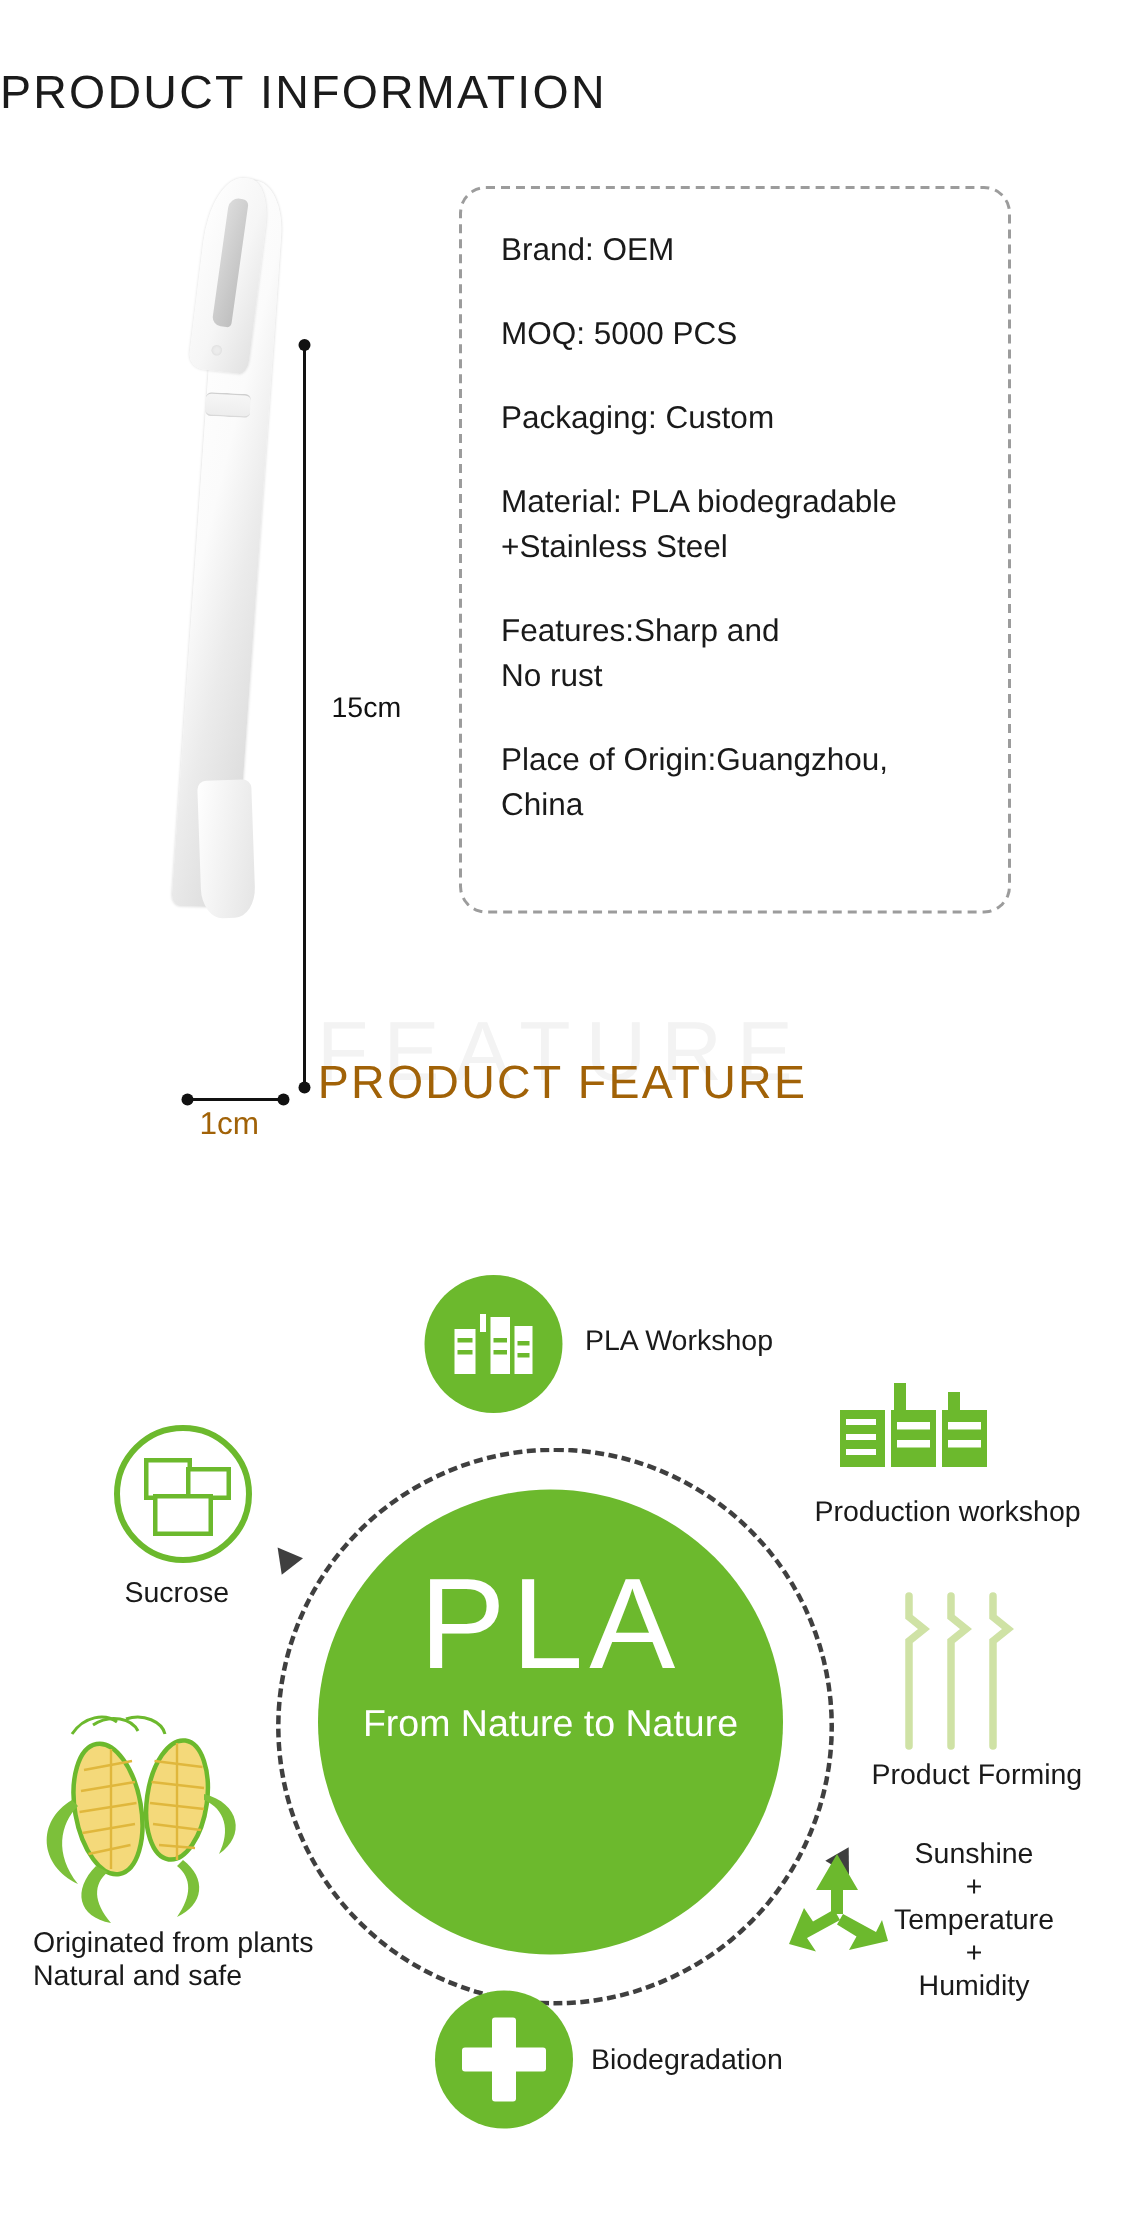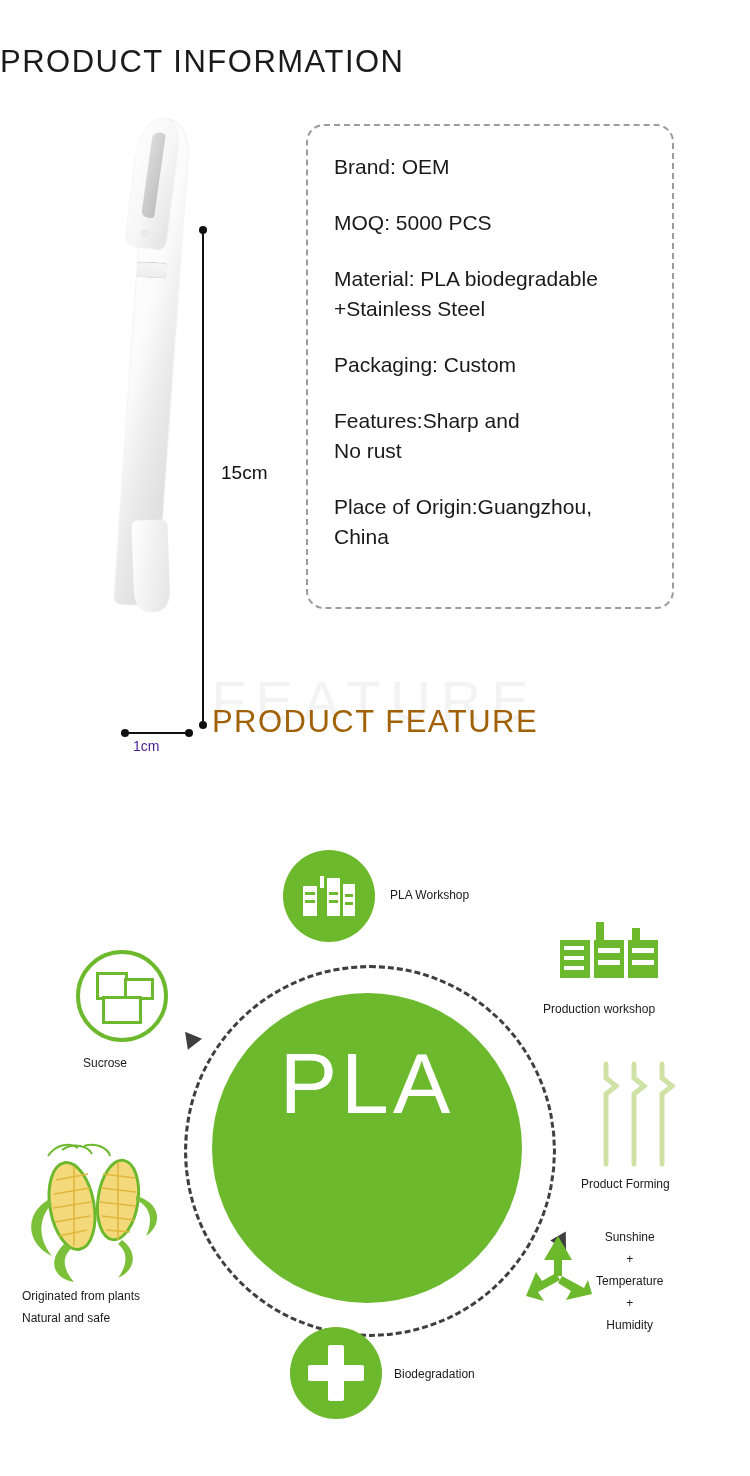--- a/index.html
+++ b/index.html
@@ -171,22 +171,22 @@
     height: 8px;
     background: #111;
     border-radius: 50%;
   }
   .dim-h::before { left: -4px; }
   .dim-h::after  { right: -4px; }
   .dim-h-label {
     position: absolute;
     left: 28px;
     top: 628px;
-    font-size: 14px;
-    color: #4c1d95;
+    font-size: 21px;
+    color: #a16207;
   }
 
   
   .spec-box {
     position: absolute;
     left: 306px;
     top: 124px;
     width: 368px;
     height: 485px;
     border: 2px dashed #9c9c9c;
@@ -299,21 +299,21 @@
     position: absolute;
     width: 92px;
     height: 92px;
     border-radius: 50%;
     border: 4px solid #6cb92d;
     box-sizing: border-box;
     background: #fff;
   }
   .lbl {
     position: absolute;
-    font-size: 12px;
+    font-size: 19px;
     color: #1a1a1a;
     line-height: 22px;
   }
 
   
   .factory {
     position: absolute;
     left: 20px; top: 26px;
     width: 52px; height: 40px;
   }
@@ -356,43 +356,44 @@
     <div class="dim-v"></div>
     <div class="dim-v-label">15cm</div>
 
     <div class="dim-h"></div>
     <div class="dim-h-label">1cm</div>
   </div>
 
   <div class="spec-box">
     <div class="spec-line">Brand: OEM</div>
     <div class="spec-line">MOQ: 5000 PCS</div>
+    <div class="spec-line">Packaging: Custom</div>
     <div class="spec-line">Material: PLA biodegradable
 +Stainless Steel</div>
-    <div class="spec-line">Packaging: Custom</div>
     <div class="spec-line">Features:Sharp and
 No rust</div>
     <div class="spec-line">Place of Origin:Guangzhou,
 China</div>
   </div>
 </div>
 
 <div class="section-feature">
 
   <div class="ghost-title2">FEATURE</div>
   <div class="sect-title2">PRODUCT FEATURE</div>
 
   <div class="diagram">
 
     <div class="dashed-ring"></div>
     <div class="arrow-head arrow-up"></div>
     <div class="arrow-head arrow-down"></div>
 
     <div class="pla-circle">
       <div class="pla-word">PLA</div>
+      <div class="pla-sub">From Nature to Nature</div>
     </div>
 
     <div class="badge" style="left:283px; top:20px;">
       <div class="factory">
         <i style="left:0;  top:10px;  width:14px; height:30px;"></i>
         <i style="left:17px;top:0px;   width:4px;  height:12px;"></i>
         <i style="left:24px;top:2px;   width:13px; height:38px;"></i>
         <i style="left:40px;top:8px;   width:12px; height:32px;"></i>
         <i style="left:2px; top:16px;  width:10px; height:3px; background:#6cb92d;"></i>
         <i style="left:2px; top:24px;  width:10px; height:3px; background:#6cb92d;"></i>

